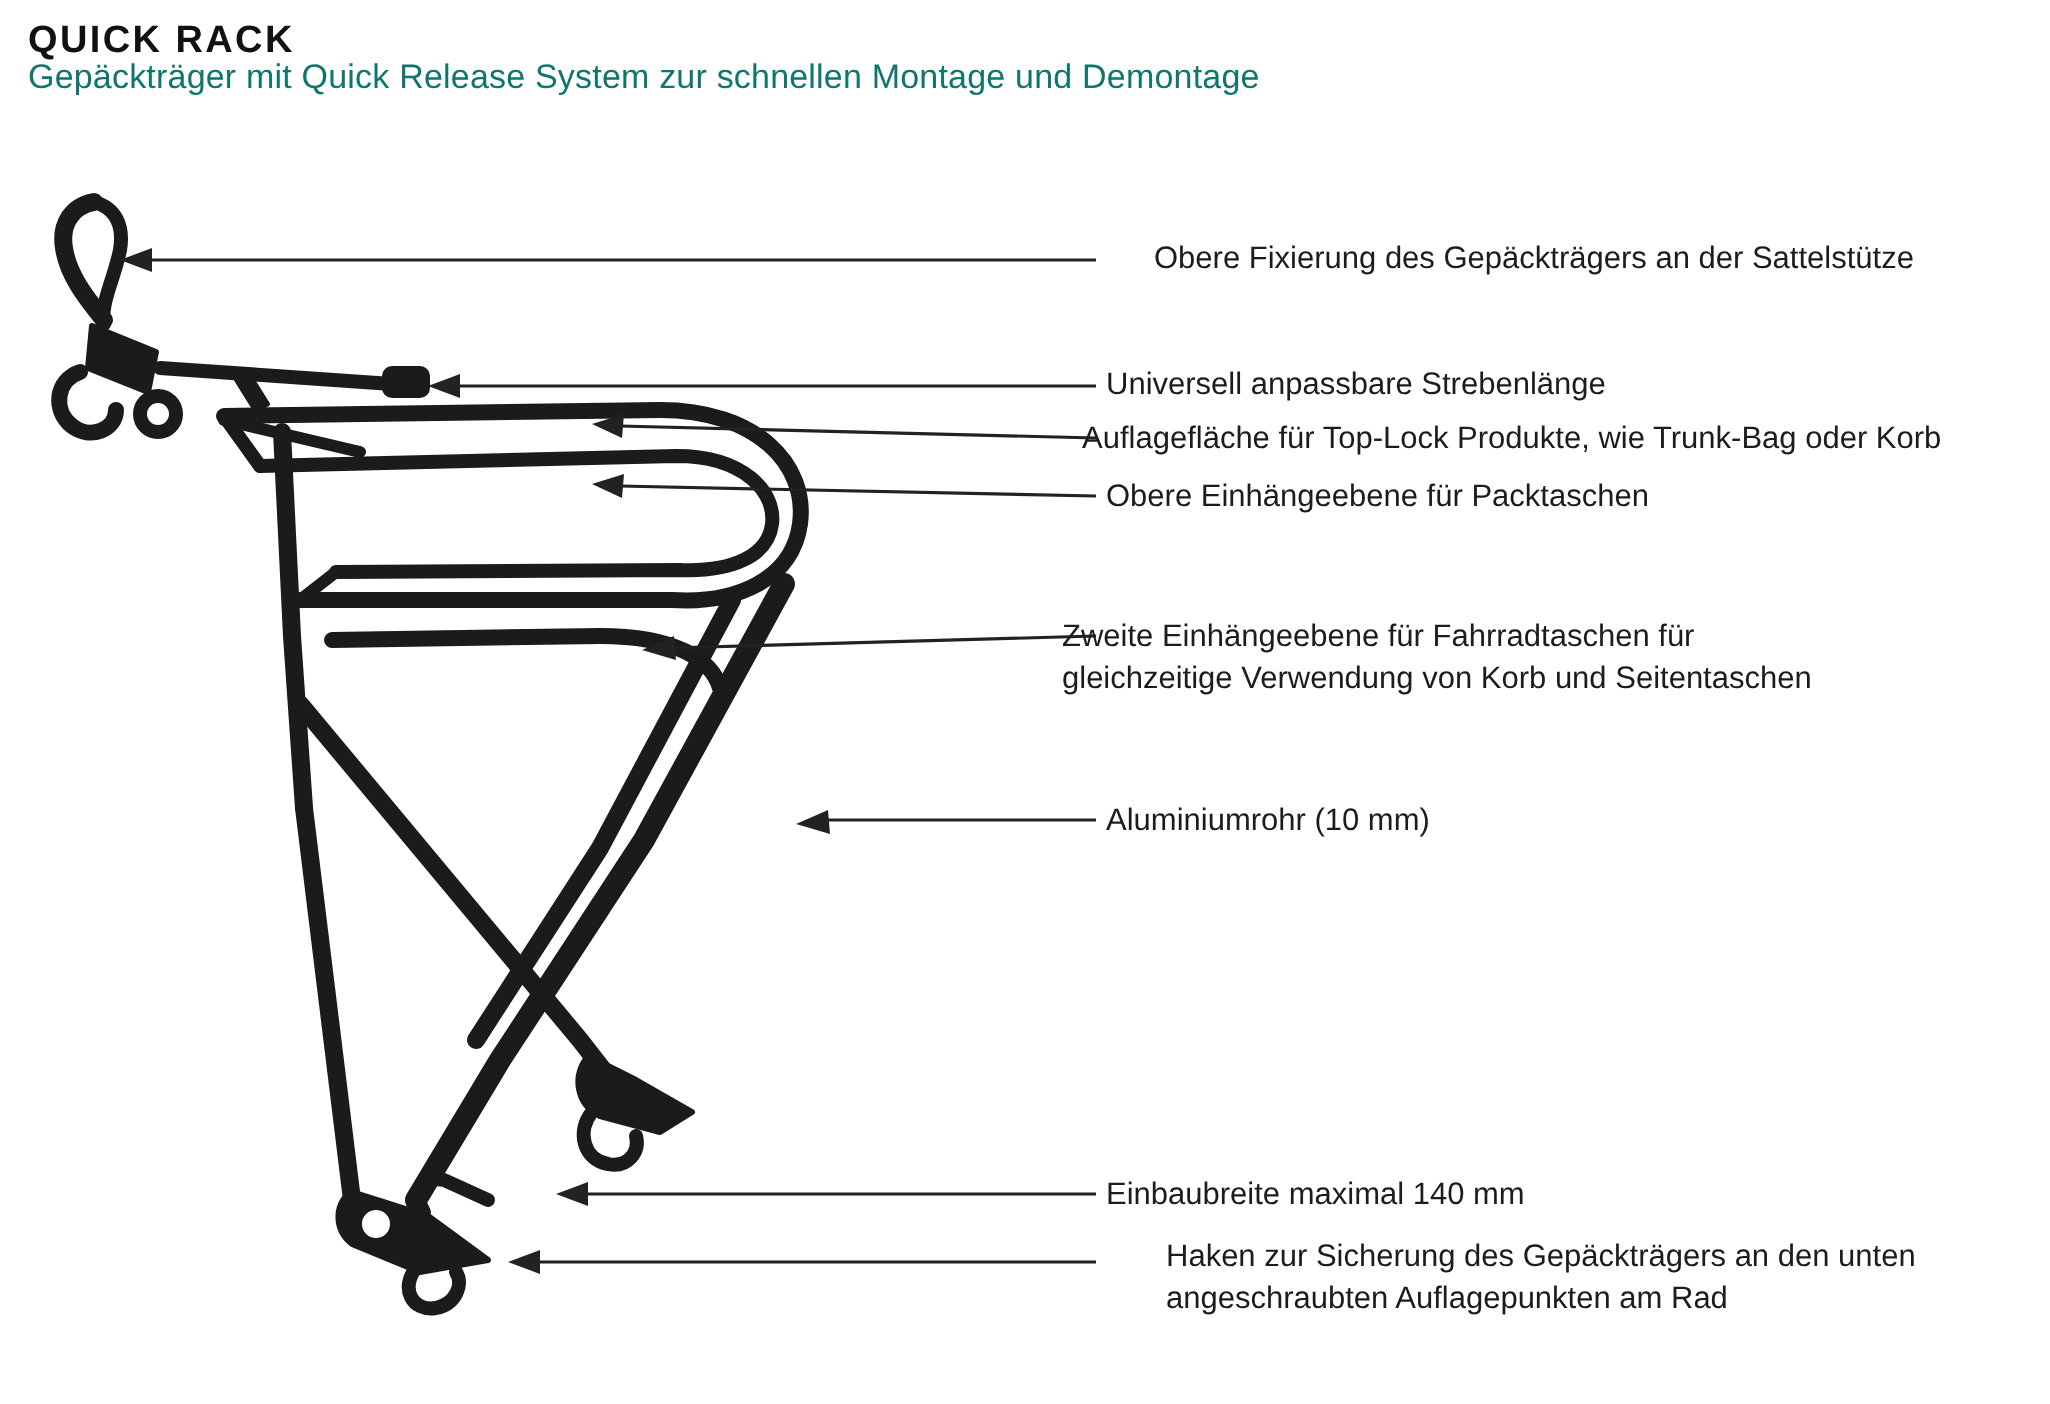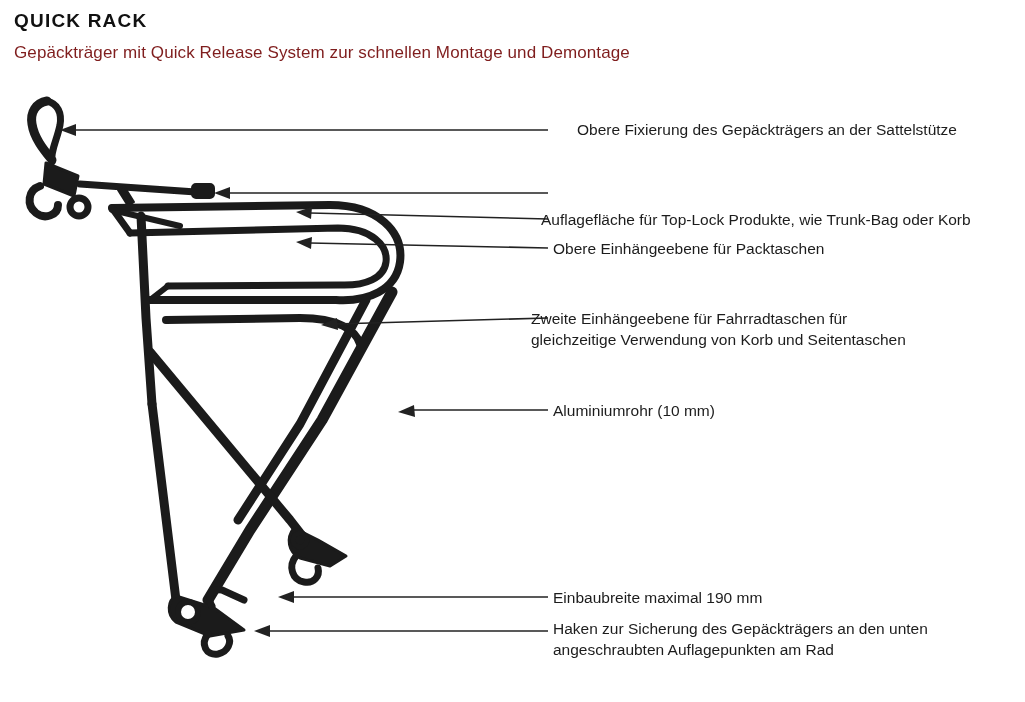--- a/index.html
+++ b/index.html
@@ -26,24 +26,24 @@
     left: 14px;
     top: 10px;
     font-size: 19px;
     font-weight: bold;
     letter-spacing: 1.2px;
     color: #111;
   }
   #subtitle {
     position: absolute;
     left: 14px;
-    top: 43px;
+    top: 29px;
     font-size: 17px;
     font-weight: normal;
-    color: #7f1d1d;
+    color: #0f766e;
     letter-spacing: 0.1px;
   }
   #diagram {
     position: absolute;
     left: 0;
     top: 0;
     width: 1025px;
     height: 702px;
   }
   .callout {
@@ -126,28 +126,29 @@
       <line x1="548" y1="597" x2="292" y2="597"></line>
       <polygon points="278,597 294,591 294,603" fill="#222222" stroke="none"></polygon>
 
       <line x1="548" y1="631" x2="268" y2="631"></line>
       <polygon points="254,631 270,625 270,637" fill="#222222" stroke="none"></polygon>
     </g>
   </svg>
 
   <div class="callout" style="left:553px; top:119px;margin-left:24px;">Obere Fixierung des Gepäckträgers an der Sattelstütze</div>
 
+  <div class="callout" style="left:553px; top:182px;">Universell anpassbare Strebenlänge</div>
 
   <div class="callout" style="left:541px; top:209px;">Auflagefläche für Top-Lock Produkte, wie Trunk-Bag oder Korb</div>
 
   <div class="callout" style="left:553px; top:238px;text-align:right;">Obere Einhängeebene für Packtaschen</div>
 
   <div class="callout" style="left:531px; top:308px;">Zweite Einhängeebene für Fahrradtaschen für
 gleichzeitige Verwendung von Korb und Seitentaschen</div>
 
   <div class="callout" style="left:553px; top:400px;">Aluminiumrohr (10 mm)</div>
 
-  <div class="callout" style="left:553px; top:587px;">Einbaubreite maximal 190 mm</div>
+  <div class="callout" style="left:553px; top:587px;">Einbaubreite maximal 140 mm</div>
 
-  <div class="callout" style="left:553px; top:618px;">Haken zur Sicherung des Gepäckträgers an den unten
+  <div class="callout" style="left:583px; top:618px;">Haken zur Sicherung des Gepäckträgers an den unten
 angeschraubten Auflagepunkten am Rad</div>
 
 </div>
 
 </body></html>

